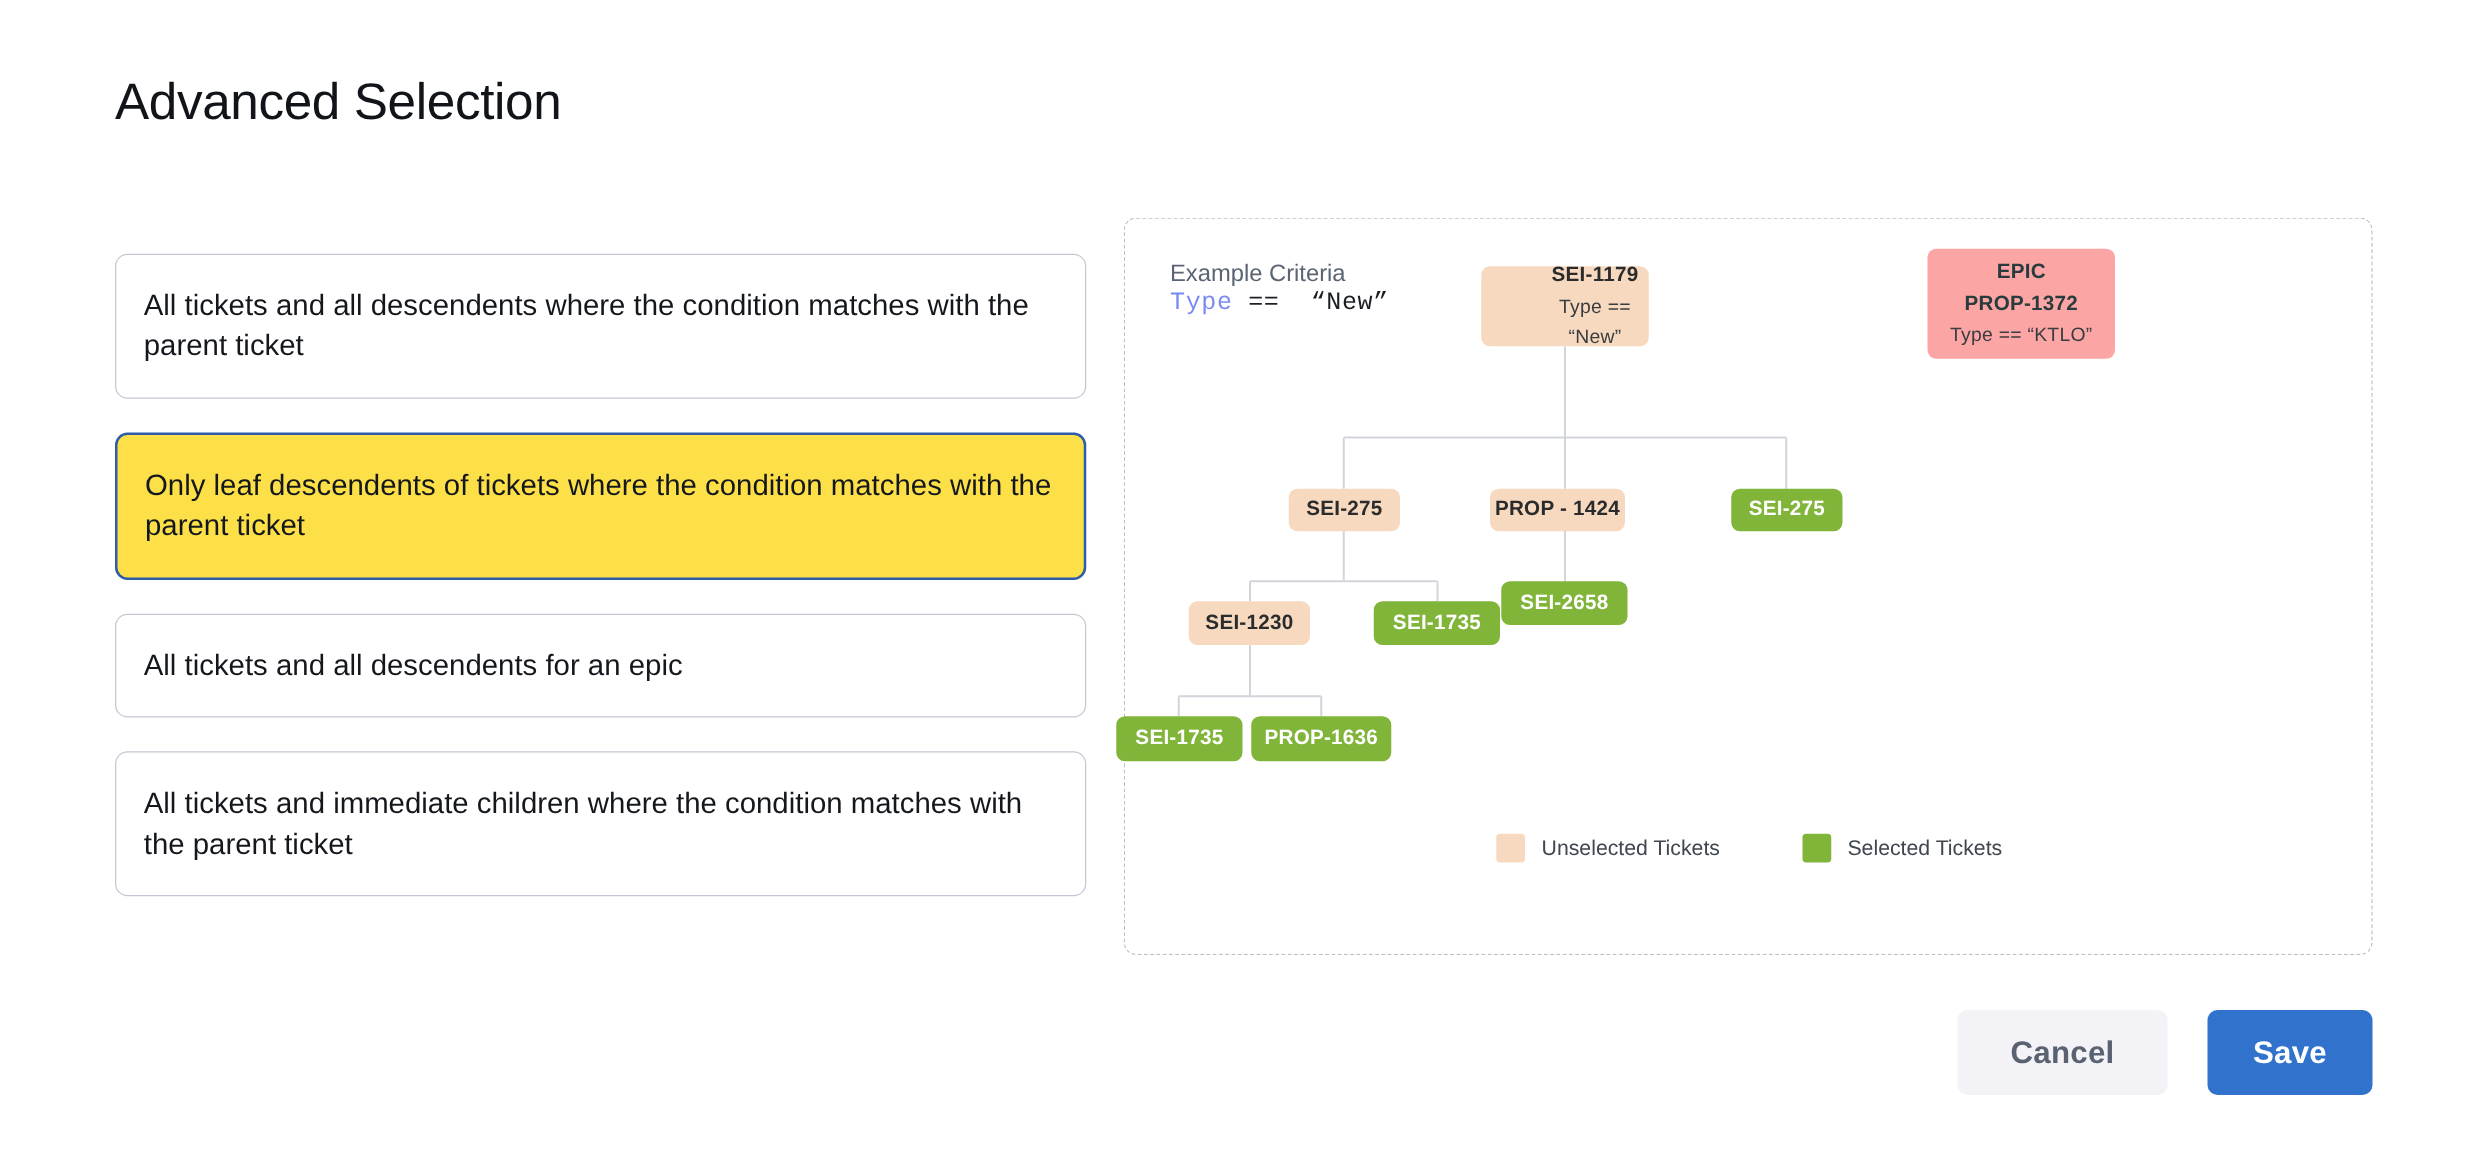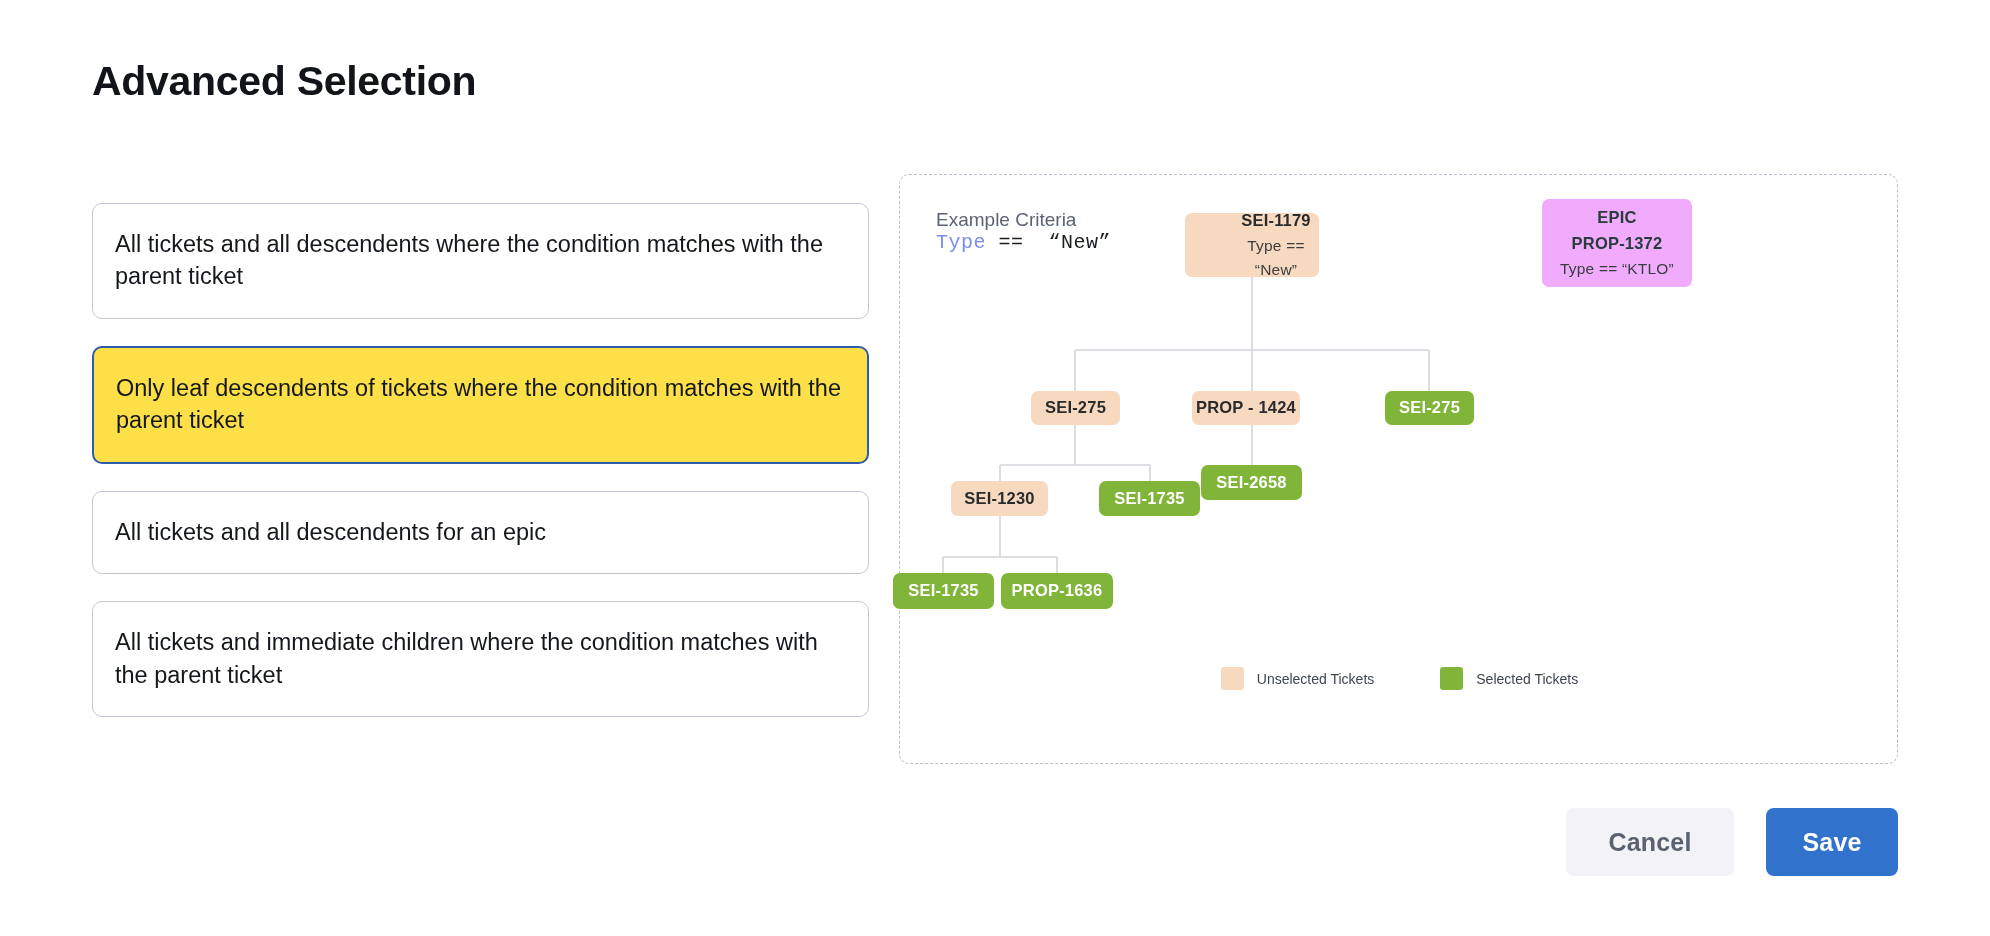--- a/index.html
+++ b/index.html
@@ -14,21 +14,21 @@
     color: #1b1f24;
     overflow: hidden;
     position: relative;
   }
 
   .page-title {
     position: absolute;
     left: 92px;
     top: 58px;
     font-size: 41px;
-    font-weight: bold;
+    font-weight: normal;
     letter-spacing: -0.3px;
     color: #111418;
   }
 
   
   .options {
     position: absolute;
     left: 92px;
     top: 203px;
     width: 777px;
@@ -100,38 +100,38 @@
     align-items: center;
     justify-content: center;
     font-size: 16.5px;
     font-weight: bold;
     letter-spacing: 0.2px;
     text-align: center;
     line-height: 1.55;
   }
   .node.unselected { background: #f7d9bf; color: #2a2b2c; }
   .node.selected   { background: #80b53a; color: #ffffff; }
-  .node.epic       { background: #f0abfc; color: #2a3b3d; }
+  .node.epic       { background: #fca5a5; color: #2a3b3d; }
   .node .sub {
     font-weight: normal;
     font-size: 15.5px;
     color: #3a3d40;
   }
 
   
   .legend {
     position: absolute;
     left: 0;
     top: 492px;
     width: 999px;
     display: flex;
     justify-content: center;
     align-items: center;
     gap: 66px;
-    font-size: 14px;
+    font-size: 17px;
     color: #3f4650;
   }
   .legend-item { display: flex; align-items: center; gap: 13px; }
   .legend-swatch { width: 23px; height: 23px; border-radius: 3px; }
 
   
   .footer {
     position: absolute;
     right: 92px;
     top: 808px;

